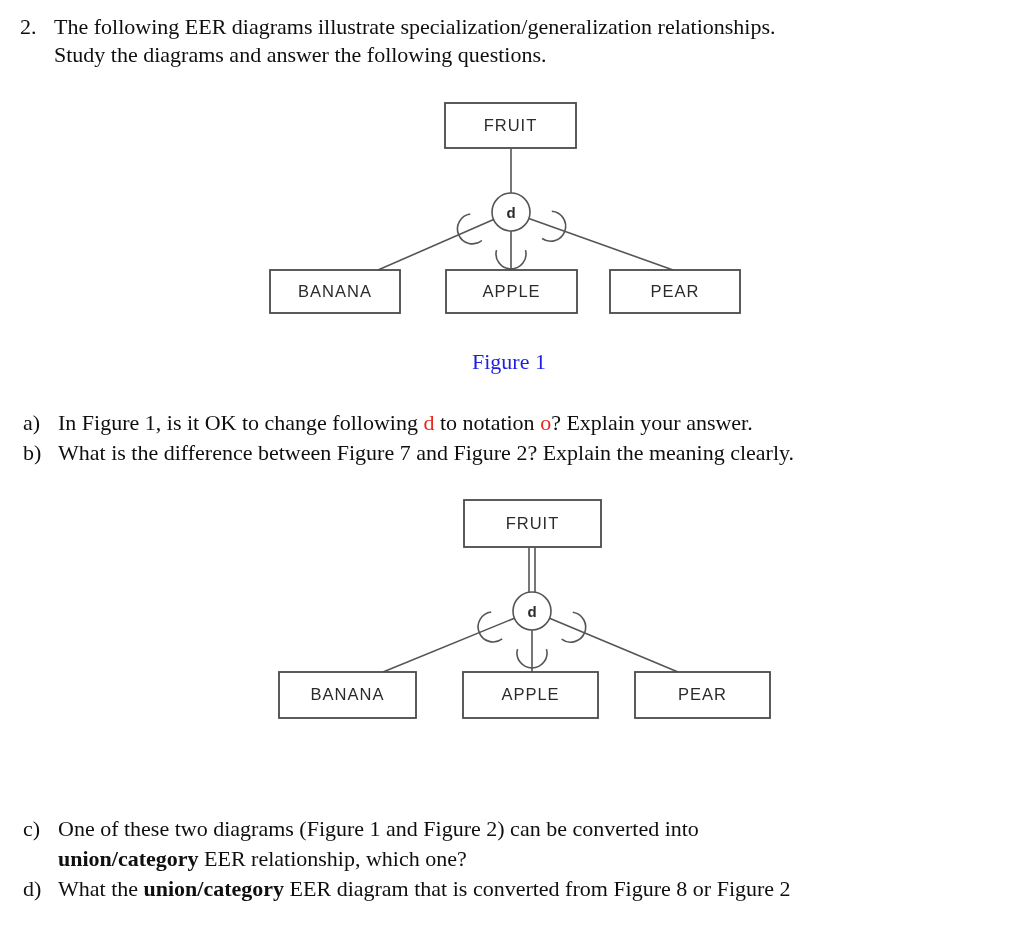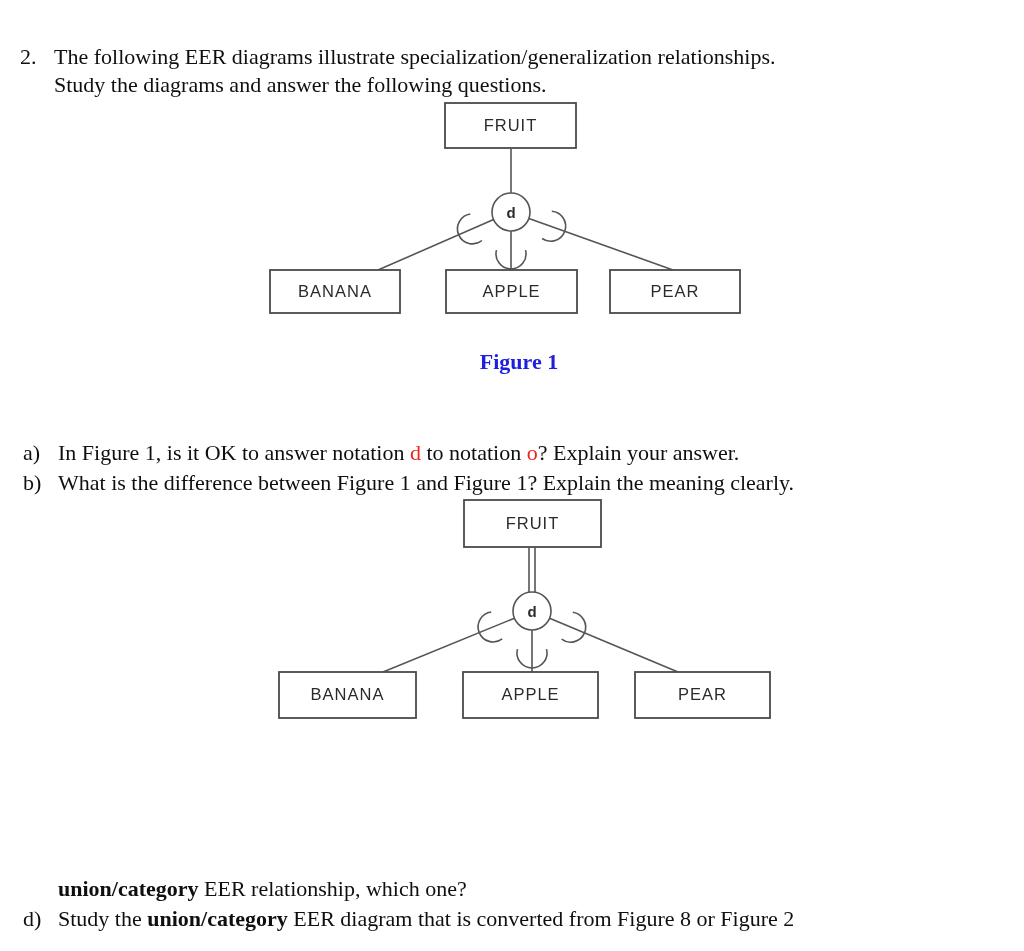--- a/index.html
+++ b/index.html
@@ -1,26 +1,26 @@
 <!DOCTYPE html>
 <html><head>
 <meta charset="utf-8">
 <style>
   html,body{margin:0;padding:0;background:#ffffff;}
   .page{
     position:relative;width:1024px;height:951px;background:#ffffff;
     font-family:"Liberation Serif",serif;color:#0f0f0f;overflow:hidden;
   }
-  .tl{position:absolute;font-size:22px;line-height:29px;white-space:nowrap;margin-top:30px;}
+  .tl{position:absolute;font-size:22px;line-height:29px;white-space:nowrap;}
   .lbl{display:inline-block;}
   .lbl-num{width:34px;}
   .lbl-q{width:35px;}
   .caption{
-    position:absolute;left:16px;width:1006px;text-align:center;
-    font-size:22px;line-height:29px;color:#1f1fe0;font-weight:bold;
+    position:absolute;left:6px;width:1006px;text-align:center;
+    font-size:22px;line-height:29px;color:#1f1fe0;
   }
   .red{color:#e8261c;}
   .bold{font-weight:bold;}
   .figsvg{position:absolute;}
   .figsvg rect{fill:#ffffff;stroke:#4a4a4a;stroke-width:1.8;}
   .figsvg line, .figsvg path{stroke:#555555;stroke-width:1.6;fill:none;}
   .figsvg circle{fill:#ffffff;stroke:#555555;stroke-width:1.6;}
   .figsvg text{
     font-family:"Liberation Sans",sans-serif;font-size:16.5px;
     fill:#2b2b2b;letter-spacing:1px;text-anchor:middle;
@@ -61,25 +61,25 @@
     <text x="75" y="199">BANANA</text>
     <rect x="186" y="172" width="131" height="43"></rect>
     <text x="251.5" y="199">APPLE</text>
     <rect x="350" y="172" width="130" height="43"></rect>
     <text x="415" y="199">PEAR</text>
   </svg>
 
   <div class="caption" style="top:347px">Figure 1</div>
 
   <div class="tl" style="left:23px;top:408px">
-    <span class="lbl lbl-q">a)</span><span>In Figure 1, is it OK to answer notation </span><span class="red">d</span><span> to notation </span><span class="red">o</span><span>? Explain your answer.</span>
+    <span class="lbl lbl-q">a)</span><span>In Figure 1, is it OK to change following </span><span class="red">d</span><span> to notation </span><span class="red">o</span><span>? Explain your answer.</span>
   </div>
 
   <div class="tl" style="left:23px;top:438px">
-    <span class="lbl lbl-q">b)</span><span>What is the difference between Figure 1 and Figure 1? Explain the meaning clearly.</span>
+    <span class="lbl lbl-q">b)</span><span>What is the difference between Figure 7 and Figure 2? Explain the meaning clearly.</span>
   </div>
 
   <svg class="figsvg" style="left:260px;top:495px" width="520" height="230" viewBox="0 0 520 230">
 
     <rect x="204" y="5" width="137" height="47"></rect>
     <text x="272.5" y="34">FRUIT</text>
 
     <line x1="269" y1="52" x2="269" y2="97"></line>
     <line x1="275" y1="52" x2="275" y2="97"></line>
 
@@ -96,21 +96,24 @@
 
     <rect x="19" y="177" width="137" height="46"></rect>
     <text x="87.5" y="205">BANANA</text>
     <rect x="203" y="177" width="135" height="46"></rect>
     <text x="270.5" y="205">APPLE</text>
     <rect x="375" y="177" width="135" height="46"></rect>
     <text x="442.5" y="205">PEAR</text>
   </svg>
 
 
+  <div class="tl" style="left:23px;top:814px">
+    <span class="lbl lbl-q">c)</span><span>One of these two diagrams (Figure 1 and Figure 2) can be converted into</span>
+  </div>
   <div class="tl" style="left:58px;top:844px">
     <span class="bold">union/category</span><span> EER relationship, which one?</span>
   </div>
 
   <div class="tl" style="left:23px;top:874px">
-    <span class="lbl lbl-q">d)</span><span>Study the </span><span class="bold">union/category</span><span> EER diagram that is converted from Figure 8 or Figure 2</span>
+    <span class="lbl lbl-q">d)</span><span>What the </span><span class="bold">union/category</span><span> EER diagram that is converted from Figure 8 or Figure 2</span>
   </div>
 
 </div>
 
 </body></html>

